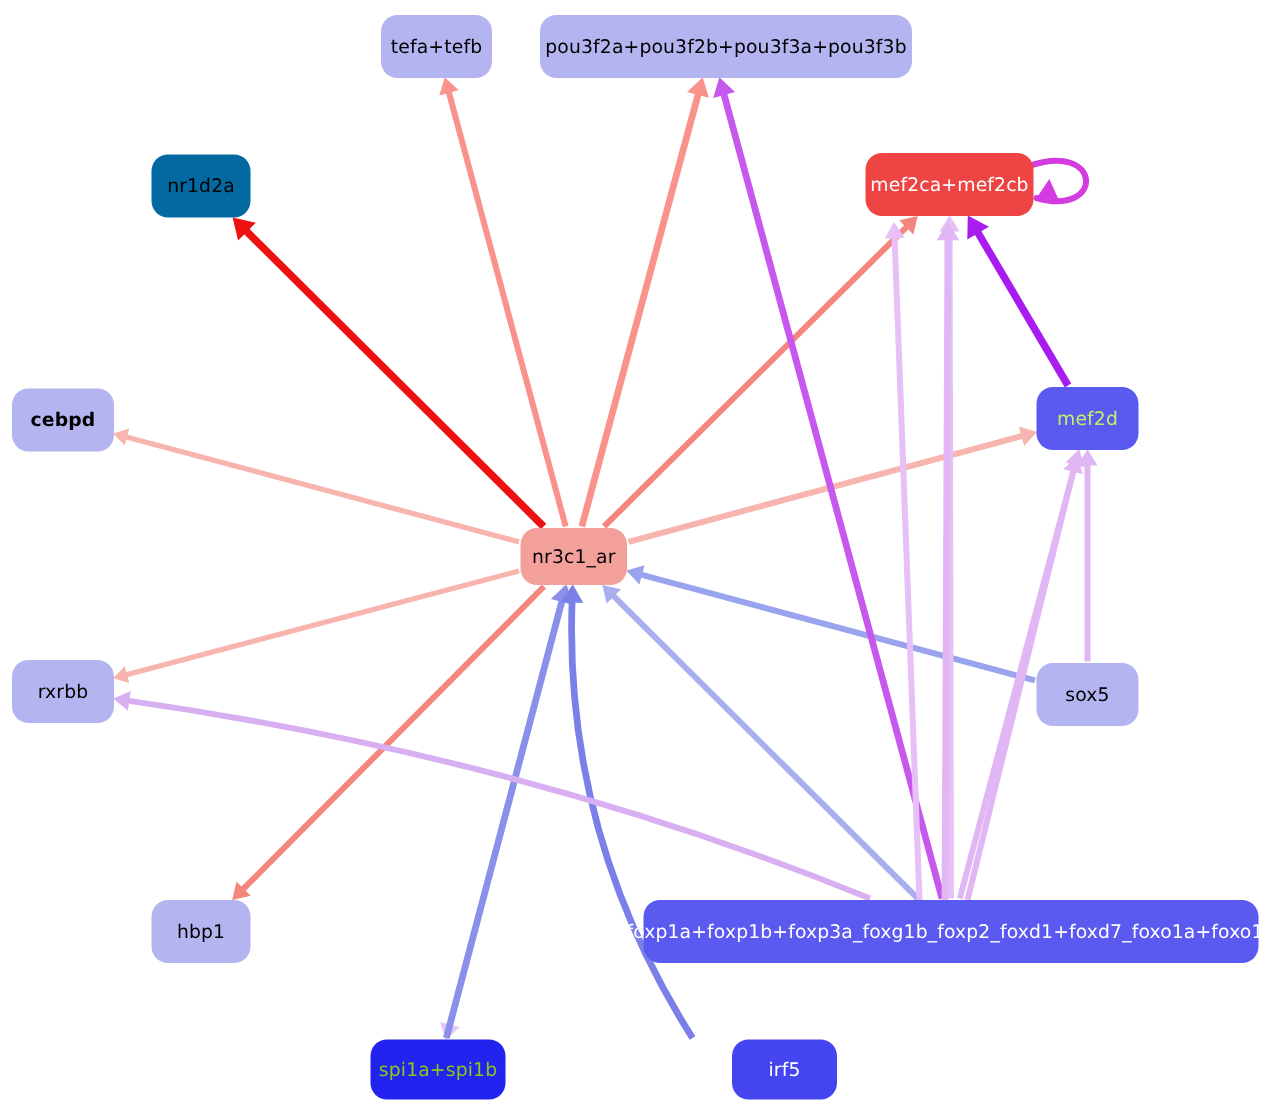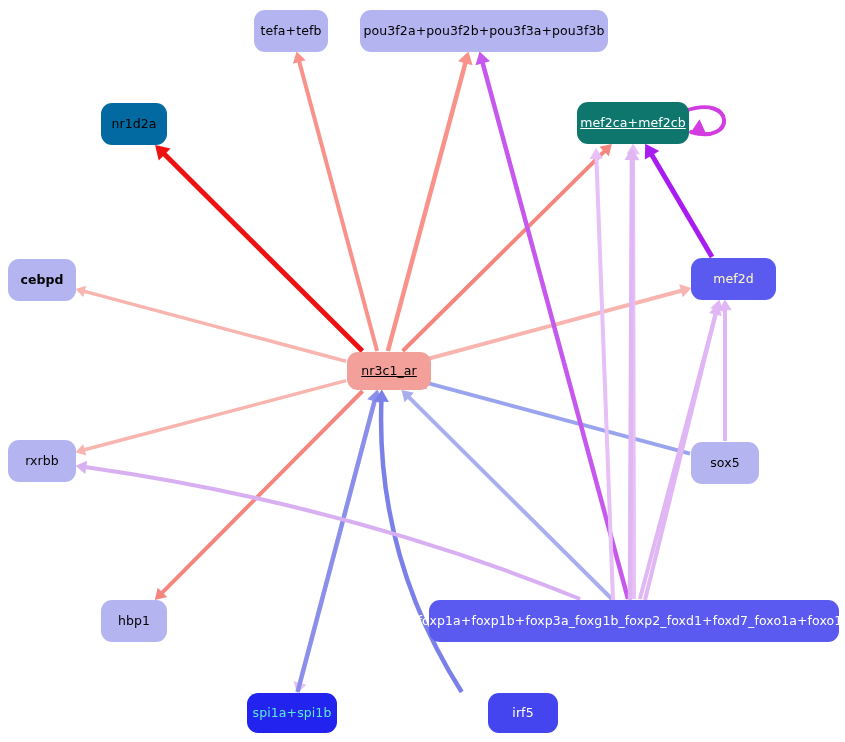--- a/index.html
+++ b/index.html
@@ -102,45 +102,45 @@
   <div id="node-layer">
       <div class="node" style="left: 254px; top: 10px; width: 74px; height: 42px; background: rgb(180, 180, 240); color: rgb(0, 0, 0);">
         <span class="node-label">tefa+tefb</span>
       </div>
       <div class="node" style="left: 360px; top: 10px; width: 248px; height: 42px; background: rgb(180, 180, 240); color: rgb(0, 0, 0);">
         <span class="node-label">pou3f2a+pou3f2b+pou3f3a+pou3f3b</span>
       </div>
       <div class="node" style="left: 101px; top: 103px; width: 66px; height: 42px; background: #0369a1; color: rgb(0, 0, 0);">
         <span class="node-label">nr1d2a</span>
       </div>
-      <div class="node" style="left: 577px; top: 102px; width: 112px; height: 42px; background: #0f766e; color: rgb(255, 255, 255); text-decoration: underline;">
+      <div class="node" style="left: 577px; top: 102px; width: 112px; height: 42px; background: #ef4444; color: rgb(255, 255, 255);">
         <span class="node-label">mef2ca+mef2cb</span>
       </div>
       <div class="node" style="left: 8px; top: 259px; width: 68px; height: 42px; background: rgb(180, 180, 240); color: rgb(0, 0, 0); font-weight: bold;">
         <span class="node-label">cebpd</span>
       </div>
-      <div class="node" style="left: 691px; top: 258px; width: 85px; height: 42px; background: rgb(90, 90, 240); color: #fef9c3;">
+      <div class="node" style="left: 691px; top: 258px; width: 68px; height: 42px; background: rgb(90, 90, 240); color: #bef264;">
         <span class="node-label">mef2d</span>
       </div>
-      <div class="node" style="left: 347px; top: 352px; width: 84px; height: 38px; background: rgb(244, 160, 154); color: rgb(0, 0, 0); text-decoration: underline;">
+      <div class="node" style="left: 347px; top: 352px; width: 71px; height: 38px; background: rgb(244, 160, 154); color: rgb(0, 0, 0);">
         <span class="node-label">nr3c1_ar</span>
       </div>
       <div class="node" style="left: 691px; top: 442px; width: 68px; height: 42px; background: rgb(180, 180, 240); color: rgb(0, 0, 0);">
         <span class="node-label">sox5</span>
       </div>
       <div class="node" style="left: 8px; top: 440px; width: 68px; height: 42px; background: rgb(180, 180, 240); color: rgb(0, 0, 0);">
         <span class="node-label">rxrbb</span>
       </div>
       <div class="node" style="left: 101px; top: 600px; width: 66px; height: 42px; background: rgb(180, 180, 240); color: rgb(0, 0, 0);">
         <span class="node-label">hbp1</span>
       </div>
       <div class="node" style="left: 429px; top: 600px; width: 410px; height: 42px; background: rgb(90, 90, 240); color: rgb(255, 255, 255);">
         <span class="node-label">foxp1a+foxp1b+foxp3a_foxg1b_foxp2_foxd1+foxd7_foxo1a+foxo1b</span>
       </div>
-      <div class="node" style="left: 247px; top: 693px; width: 90px; height: 40px; background: rgb(35, 35, 240); color: #5eead4;">
+      <div class="node" style="left: 247px; top: 693px; width: 90px; height: 40px; background: rgb(35, 35, 240); color: #84cc16;">
         <span class="node-label">spi1a+spi1b</span>
       </div>
       <div class="node" style="left: 440px; top: 693px; width: 70px; height: 40px; background: rgb(69, 69, 240); color: rgb(255, 255, 255); margin-left: 48px;">
         <span class="node-label">irf5</span>
       </div>
     </div>
 
 </div>
 
 </body></html>

